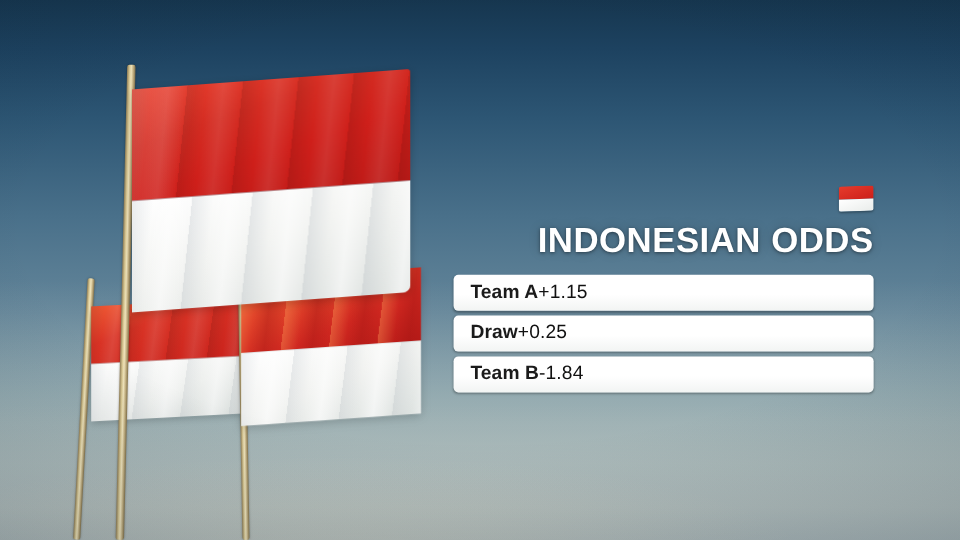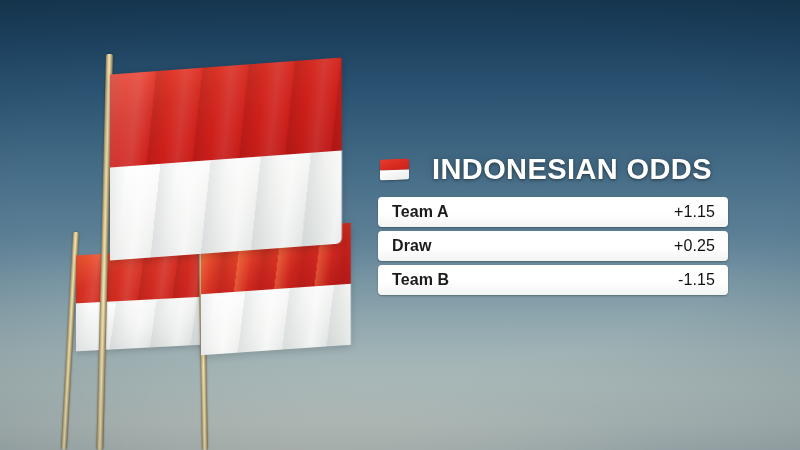--- a/index.html
+++ b/index.html
@@ -151,24 +151,25 @@
 
   
   .odds-panel {
     position: absolute;
     left: 378px;
     top: 155px;
     width: 350px;
   }
   .odds-title {
     display: flex;
-    align-items: center;
-    gap: 23px;
+    align-items: flex-end;
+    gap: 11px;
     margin-bottom: 13px;
     padding-left: 2px;
+    flex-direction: column;
   }
   .flag-badge {
     width: 29px;
     height: 21px;
     position: relative;
     border-radius: 2px;
     overflow: hidden;
     flex: 0 0 auto;
     box-shadow: 0 1px 2px rgba(0,0,0,0.35);
     transform: skewY(-2deg);
@@ -187,21 +188,21 @@
     font-weight: bold;
     letter-spacing: 0.4px;
     line-height: 1;
     text-shadow: 0 1px 3px rgba(0,0,0,0.45), 0 0 10px rgba(0,0,0,0.18);
     white-space: nowrap;
   }
 
   .odds-row {
     display: flex;
     align-items: center;
-    justify-content: space-between;
+    justify-content: flex-start;
     height: 30px;
     margin-bottom: 4px;
     padding: 0 13px 0 14px;
     border-radius: 4px;
     background: linear-gradient(to bottom, #ffffff 0%, #ffffff 55%, #f2f4f3 100%);
     box-shadow: 0 1px 2px rgba(0,0,0,0.30);
     box-sizing: border-box;
   }
   .odds-row:last-child { margin-bottom: 4px; }
   .odds-label {
@@ -265,18 +266,18 @@
       <span class="odds-value">+1.15</span>
     </div>
 
     <div class="odds-row">
       <span class="odds-label">Draw</span>
       <span class="odds-value">+0.25</span>
     </div>
 
     <div class="odds-row">
       <span class="odds-label">Team B</span>
-      <span class="odds-value">-1.15</span>
+      <span class="odds-value">-1.84</span>
     </div>
 
   </div>
 
 </div>
 
 </body></html>

